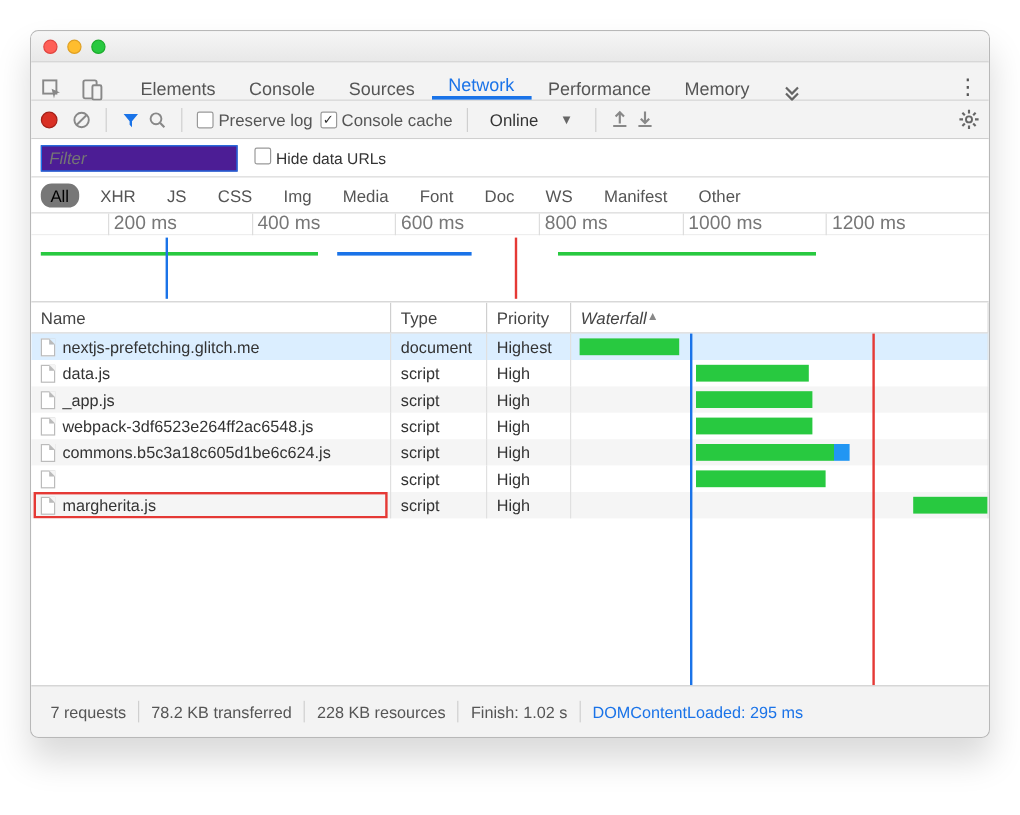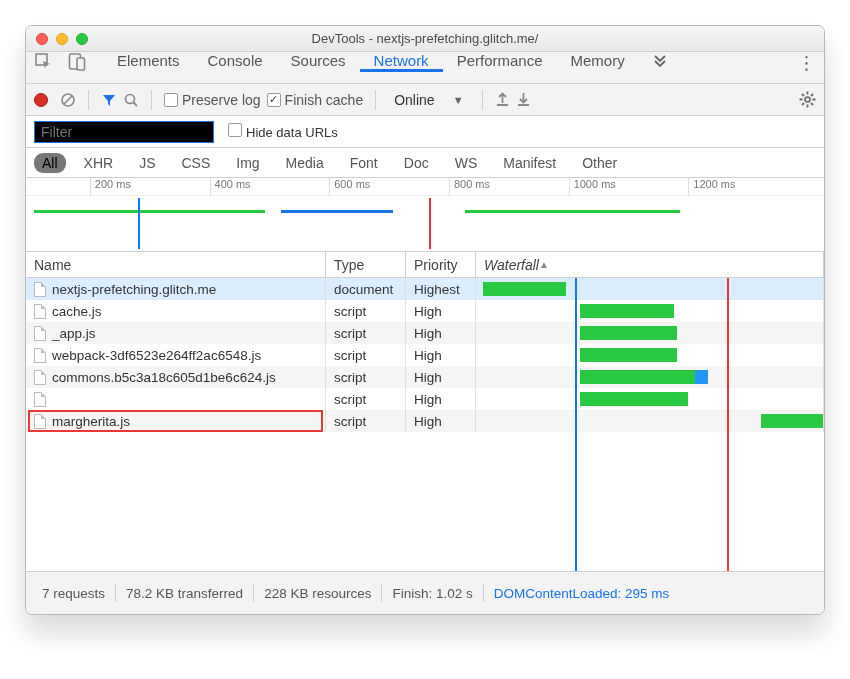--- a/index.html
+++ b/index.html
@@ -37,21 +37,21 @@
   .dot.yellow{ background:#ffbd2e; border:1px solid #dfa023;}
   .dot.green { background:#28c940; border:1px solid #1cad2c;}
   .title {
     position:absolute; left:0; right:0; text-align:center;
     font-size:13px; color:#4a4a4a;
   }
   
   .tabstrip {
     height: 32px;
     border-bottom: 1px solid #cfcfcf;
-    display:flex; align-items:flex-start;
+    display:flex; align-items:flex-end;
     color:#555;
     background:#f3f3f3;
   }
   .tabstrip .iconcell {
     display:flex; align-items:center; justify-content:center;
     width:34px;
   }
   .tabstrip .divider {
     width:1px; background:#cfcfcf; margin:4px 4px;
   }
@@ -87,46 +87,46 @@
   
   .filterrow {
     height: 32px;
     border-bottom:1px solid #cfcfcf;
     display:flex; align-items:center;
     gap: 14px;
     padding: 0 8px;
     background:#fff;
   }
   .filter-input {
-    width: 180px; height:22px;
+    width: 164px; height:22px;
     border:1px solid #1a73e8; outline:none;
-    padding: 0 6px; font-size:14px; 
+    padding: 0 6px; font-size:14px; font-style:italic;
     color:#aaa;
-	background: #000000;
+	background: #4c1d95;
   }
   
   .typerow {
     height: 30px;
     border-bottom:1px solid #cfcfcf;
     display:flex; align-items:center;
     gap: 10px;
     padding: 0 8px;
     background:#fff;
     font-size: 14px; color:#555;
   }
   .pill {
     padding: 2px 8px; border-radius:9px; cursor:pointer;
   }
   .pill.active { background:#777; color:#000000; }
   
   .overview { height: 74px; border-bottom:1px solid #cfcfcf; position:relative; background:#fff; }
   .overview .ticks { height:18px; border-bottom:1px solid #eee; position:relative; }
   .overview .tick {
     position:absolute; top:0; height:18px; border-left:1px solid #ddd;
-    font-size:11px; color:#777; padding-left:4px;
+    font-size:16px; color:#777; padding-left:4px;
   }
   .overview .bars { position:absolute; top:32px; left:0; right:0; height:3px; }
   .overview .seg { position:absolute; height:3px; top:0; }
   .overview .vline { position:absolute; top:20px; bottom:2px; width:2px; }
   
   .nettable {
     flex:1; display:flex; flex-direction:column;
     background:#fff;
     overflow:hidden;
   }
@@ -176,21 +176,20 @@
 
 <div class="outer">
 <div class="window">
 
   <div class="titlebar">
     <div class="traffic">
       <div class="dot red"></div>
       <div class="dot yellow"></div>
       <div class="dot green"></div>
     </div>
-    <div class="title">DevTools - nextjs-prefetching.glitch.me/</div>
   </div>
 
   <div class="tabstrip">
     <div class="iconcell">
       <svg width="18" height="18">
             <rect x="2" y="2" width="11" height="11" fill="none" stroke="#888" stroke-width="1.6"></rect>
             <path d="M9 9 L16 12 L12 13 L11 17 Z" fill="#888"></path>
           </svg>
     </div>
     <div class="iconcell">
@@ -231,21 +230,21 @@
             <line x1="10.5" y1="10.5" x2="14" y2="14" stroke="#888" stroke-width="1.8"></line>
           </svg>
     </span>
     <span style="width:1px;height:20px;background:#cfcfcf;margin:0 6px;"></span>
     <span>
           <span class="chk"></span>
           <span>Preserve log</span>
         </span>
     <span>
           <span class="chk checked"></span>
-          <span>Finish cache</span>
+          <span>Console cache</span>
         </span>
     <span style="width:1px;height:20px;background:#cfcfcf;margin:0 6px;"></span>
     <span class="sel">
           <span>Online</span>
           <span class="arrow">▼</span>
         </span>
     <span style="width:1px;height:20px;background:#cfcfcf;margin:0 6px;"></span>
     <span class="upload">
       <svg width="15" height="15">
             <path d="M7.5 11 V2 M4 5 L7.5 1.5 L11 5" fill="none" stroke="#888" stroke-width="1.8"></path>
@@ -331,21 +330,21 @@
             </div>
             <div>document</div>
             <div>Highest</div>
             <div class="waterfall-cell">
               <div class="wbar" style="left: 2%; width: 24%;"></div>
             </div>
           </div>
           <div class="trow">
             <div class="namecell">
               <span class="file-icon"></span>
-              <span>cache.js</span>
+              <span>data.js</span>
             </div>
             <div>script</div>
             <div>High</div>
             <div class="waterfall-cell">
               <div class="wbar" style="left: 30%; width: 27%;"></div>
             </div>
           </div>
           <div class="trow">
             <div class="namecell">
               <span class="file-icon"></span>

